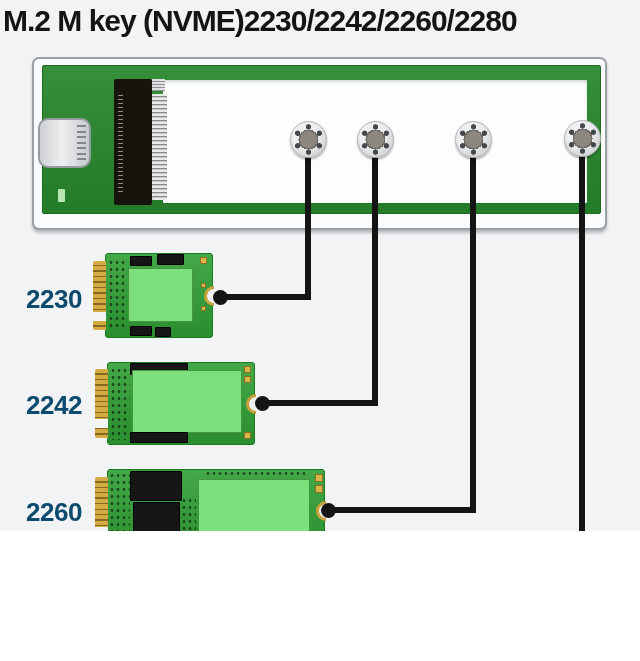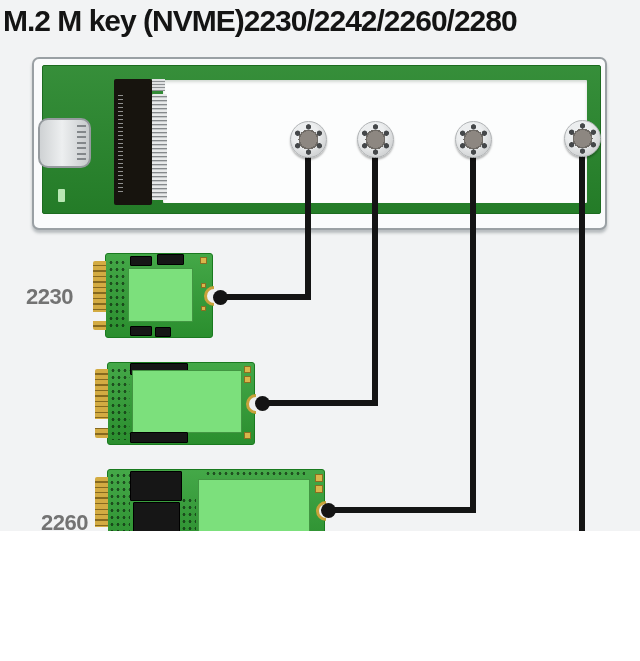--- a/index.html
+++ b/index.html
@@ -70,21 +70,21 @@
   .nand{position:absolute;background:#161616;border:1px solid #000;box-sizing:border-box;border-radius:1px;}
   .smd{position:absolute;background-image:radial-gradient(rgba(8,24,8,.6) 1.2px,transparent 1.7px);
     background-size:6px 7px;}
   .pad{position:absolute;background:#d9b64a;border:1px solid #8a6f22;box-sizing:border-box;}
   .pads{position:absolute;background-image:radial-gradient(#e4c24d 2.2px,#8a6f22 2.9px,transparent 3.4px);
     background-size:11px 9.5px;background-position:2px 1px;}
   .mount-notch{position:absolute;right:-1px;top:50%;transform:translateY(-50%);width:10px;height:20px;overflow:hidden;}
   .mount-notch i{display:block;width:20px;height:20px;border-radius:50%;background:#eef0f1;
     border:3px solid var(--gold);box-sizing:border-box;}
 
-  .size-label{position:absolute;left:26px;width:62px;font-size:22px;font-weight:700;color:#737373;
+  .size-label{position:absolute;left:26px;width:62px;font-size:26px;font-weight:700;color:#0c4a6e;
     letter-spacing:-0.5px;z-index:3;}
 </style>
 </head>
 <body>
 
 <div id="app">
 
   <div class="title">M.2 M key (NVME)2230/2242/2260/2280</div>
 
   <div class="case">
@@ -117,21 +117,22 @@
 
   <div class="wire-v" style="left:470px;top:140px;height:373px;"></div>
   <div class="wire-h" style="left:328px;top:507px;width:148px;"></div>
   <div class="wire-dot" style="left:321px;top:503px;"></div>
 
   <div class="wire-v" style="left:579px;top:139px;height:482px;"></div>
   <div class="wire-h" style="left:403px;top:615px;width:182px;"></div>
   <div class="wire-dot" style="left:396px;top:611px;"></div>
 
   <div class="size-label" style="top:284px;">2230</div>
-  <div class="size-label" style="top:510px;text-align:right;">2260</div>
+  <div class="size-label" style="top:390px;">2242</div>
+  <div class="size-label" style="top:497px;">2260</div>
 
   <div class="ssd" style="left:93px;top:253px;width:120px;height:85px;">
     <div class="ssd-body"></div>
     <div class="fingers"></div>
     <div class="key-notch"></div>
     <div class="smd" style="left:15px;top:6px;width:19px;height:72px;"></div>
     <div class="nand" style="left:37px;top:3px;width:22px;height:10px;"></div>
     <div class="nand" style="left:64px;top:1px;width:27px;height:11px;"></div>
     <div class="chip" style="left:35px;top:15px;width:65px;height:54px;"></div>
     <div class="nand" style="left:37px;top:73px;width:22px;height:10px;"></div>

